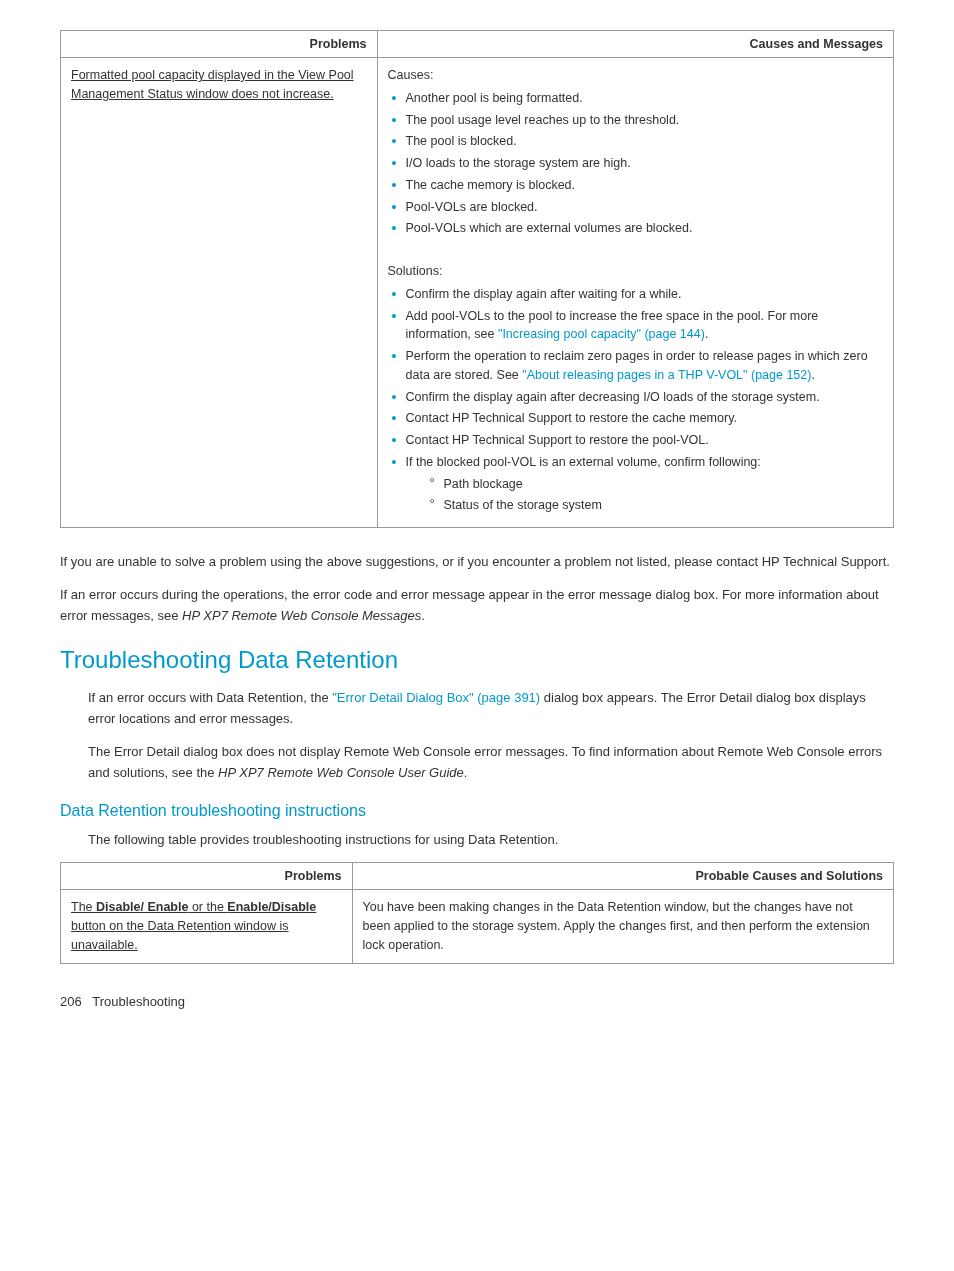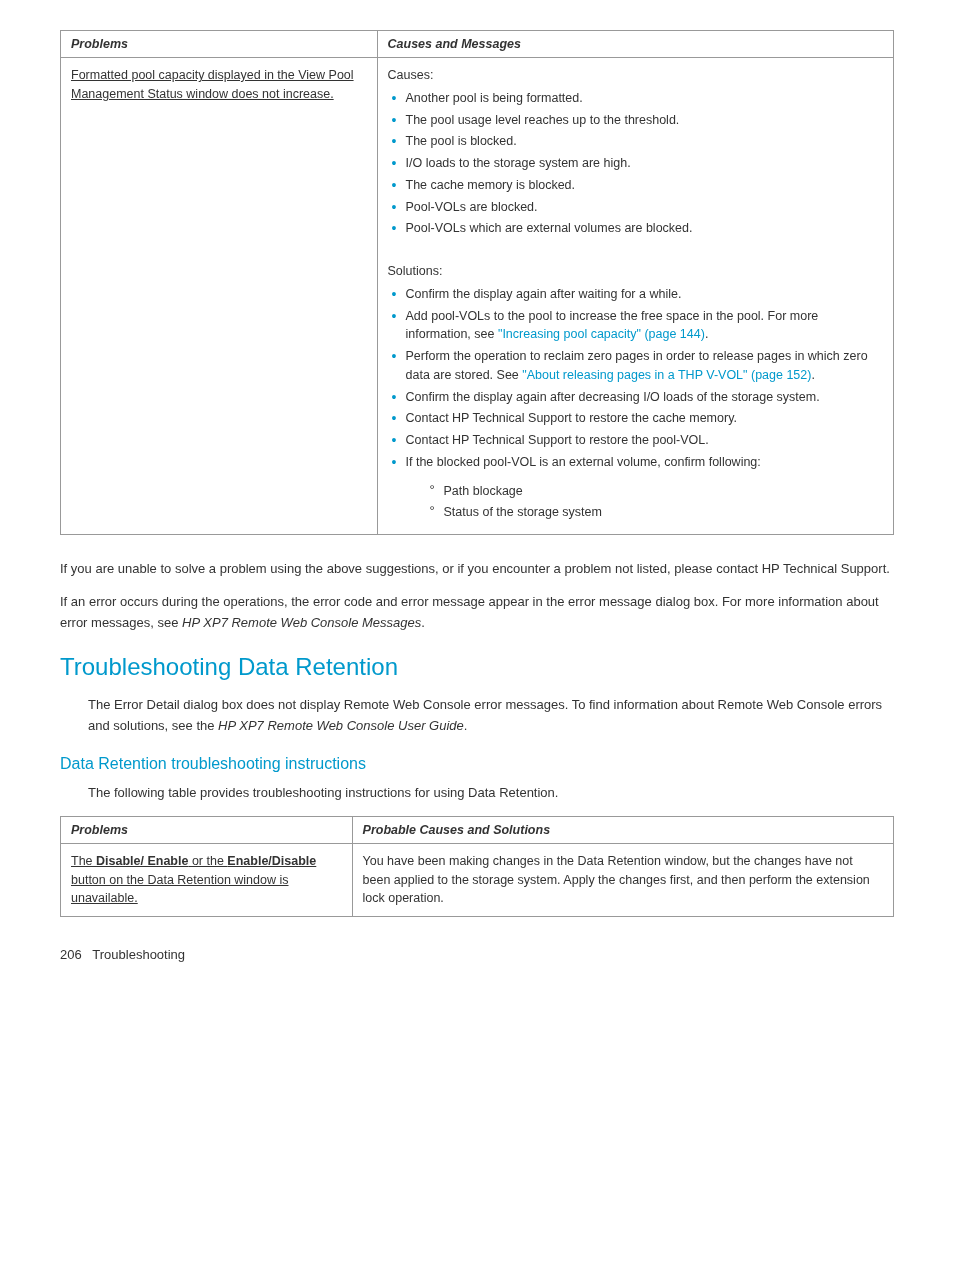--- a/index.html
+++ b/index.html
@@ -16,25 +16,24 @@
     
     table {
       width: 100%;
       border-collapse: collapse;
       margin-bottom: 24px;
       font-size: 12.5px;
     }
     th {
       background: #fff;
       font-weight: bold;
-      text-align: left;
+      text-align: right;
       padding: 6px 10px;
       border: 1px solid #999;
       font-size: 12.5px;
-      font-style: italic;
     }
     td {
       vertical-align: top;
       padding: 8px 10px;
       border: 1px solid #999;
       line-height: 1.5;
     }
     td:first-child {
       width: 38%;
       text-decoration: underline;
@@ -57,21 +56,21 @@
     .causes-solutions ul li::before {
       content: "•";
       position: absolute;
       left: 4px;
       color: #0099cc;
       font-size: 14px;
       line-height: 1.3;
     }
     .causes-solutions .sub-list {
       margin-left: 20px;
-      margin-top: 10px;
+      margin-top: 3px;
     }
     .causes-solutions .sub-list li::before {
       content: "°";
       color: #333;
       font-size: 13px;
     }
 
     
     a {
       color: #0099cc;
@@ -174,20 +173,23 @@
 
 <p class="body-text">If you are unable to solve a problem using the above suggestions, or if you encounter a problem not listed, please contact HP Technical Support.</p>
 <p class="body-text">
   <span>If an error occurs during the operations, the error code and error message appear in the error message dialog box. For more information about error messages, see </span><em>HP XP7 Remote Web Console Messages</em><span>.</span>
 </p>
 
 <h2 class="section-heading">Troubleshooting Data Retention</h2>
 
 <div class="indented">
   <p class="body-text">
+    <span>If an error occurs with Data Retention, the </span><a href="#">"Error Detail Dialog Box" (page 391)</a><span> dialog box appears. The Error Detail dialog box displays error locations and error messages.</span>
+  </p>
+  <p class="body-text">
     <span>The Error Detail dialog box does not display Remote Web Console error messages. To find information about Remote Web Console errors and solutions, see the </span><em>HP XP7 Remote Web Console User Guide</em><span>.</span>
   </p>
 </div>
 
 <h3 class="sub-heading">Data Retention troubleshooting instructions</h3>
 
 <div class="indented">
   <p class="body-text">The following table provides troubleshooting instructions for using Data Retention.</p>
 </div>
 

